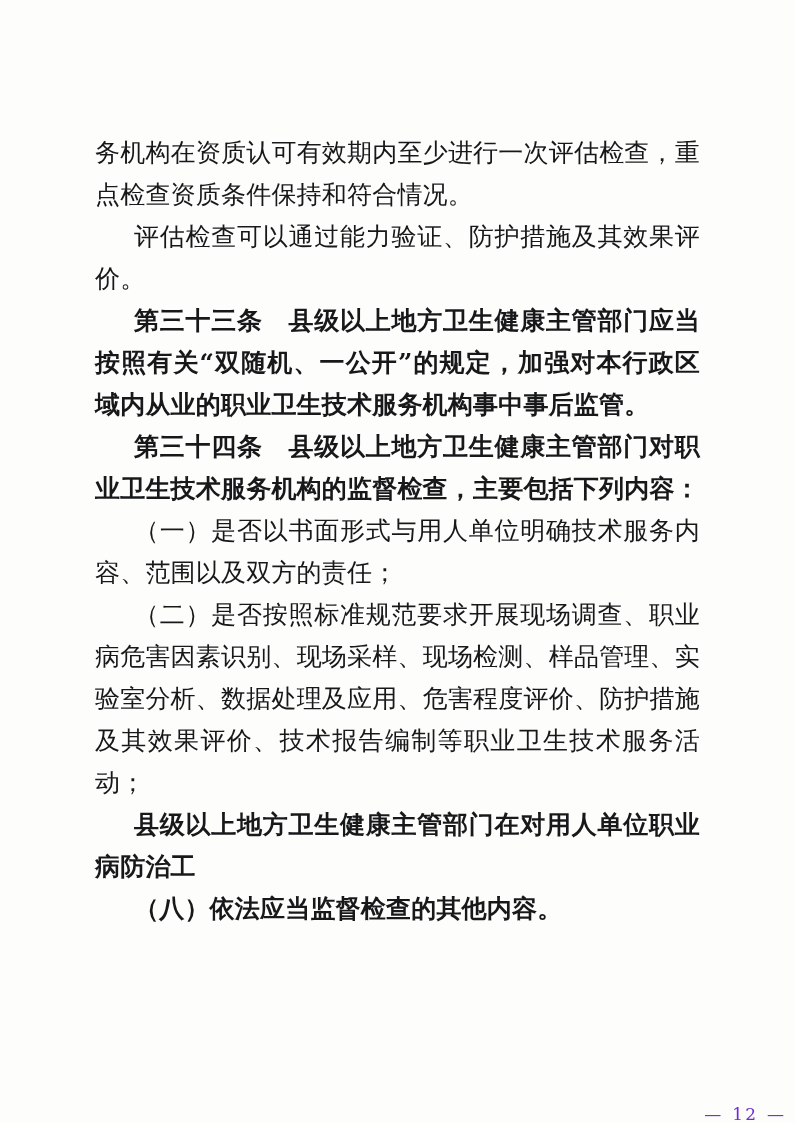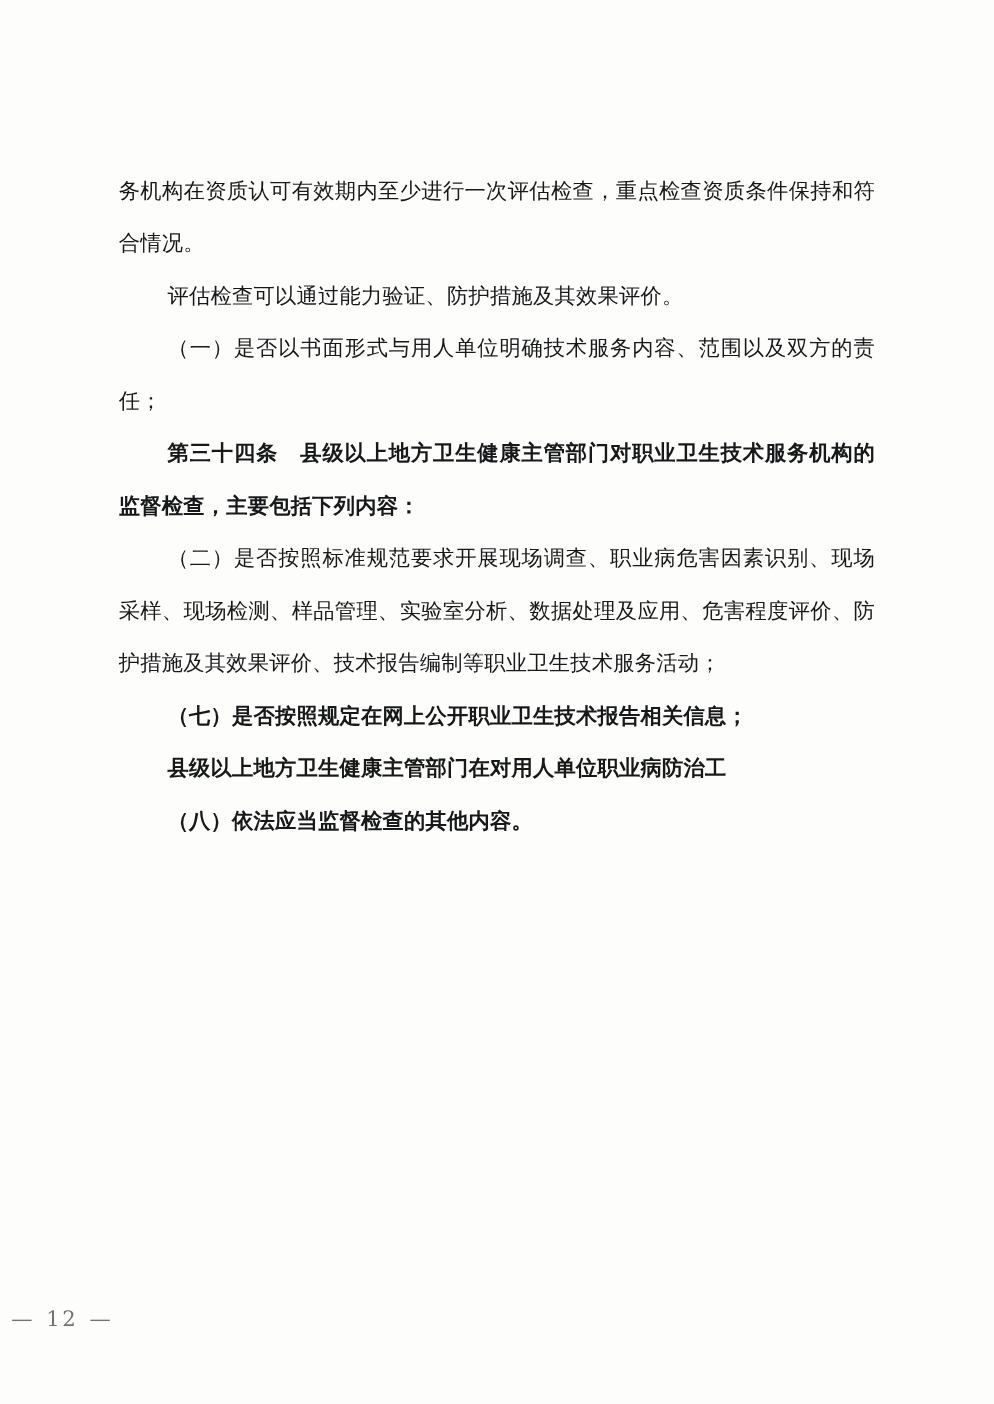--- a/index.html
+++ b/index.html
@@ -20,46 +20,46 @@
     inset: 0;
     background: #fdfdfb;
   }
   .content {
     position: absolute;
     left: 95px;
     top: 132px;
     width: 605px;
   }
   .para {
-    font-size: 17px;
+    font-size: 25px;
     line-height: 42px;
     letter-spacing: 0.2px;
     text-align: justify;
     text-justify: inter-ideograph;
     margin: 0;
     color: #17181a;
   }
   .indent {
     text-indent: 39px;
   }
   .bold-lead {
     font-weight: 700;
   }
   .heavy {
     font-weight: 700;
   }
   .footer {
     position: absolute;
     left: 0;
     right: 0;
-    top: 1046px;
-    text-align: left;
+    top: 1104px;
+    text-align: right;
     font-size: 17px;
     letter-spacing: 2px;
-    color: #737373;
+    color: #6d28d9;
   }
   .footer .dash {
     display: inline-block;
     padding: 0 9px;
     font-size: 17px;
   }
   .pagenum {
     display: inline-block;
     font-family: "DejaVu Serif", "Liberation Serif", serif;
   }
@@ -67,32 +67,32 @@
 </head>
 <body>
 
 <div class="page">
   <div class="content">
 
     <p class="para"><span>务机构在资质认可有效期内至少进行一次评估检查，重点检查资质条件保持和符合情况。</span></p>
 
     <p class="para indent"><span>评估检查可以通过能力验证、防护措施及其效果评价。</span></p>
 
+    <p class="para indent"><span class="bold-lead">第三十三条</span><span class="heavy">　县级以上地方卫生健康主管部门应当按照有关“双随机、一公开”的规定，加强对本行政区域内从业的职业卫生技术服务机构事中事后监管。</span></p>
+
+    <p class="para indent"><span class="bold-lead">第三十四条</span><span class="heavy">　县级以上地方卫生健康主管部门对职业卫生技术服务机构的监督检查，主要包括下列内容：</span></p>
 
     <p class="para indent"><span>（一）是否以书面形式与用人单位明确技术服务内容、范围以及双方的责任；</span></p>
-
-    <p class="para indent"><span class="bold-lead">第三十四条</span><span class="heavy">　县级以上地方卫生健康主管部门对职业卫生技术服务机构的监督检查，主要包括下列内容：</span></p>
 
     <p class="para indent"><span>（二）是否按照标准规范要求开展现场调查、职业病危害因素识别、现场采样、现场检测、样品管理、实验室分析、数据处理及应用、危害程度评价、防护措施及其效果评价、技术报告编制等职业卫生技术服务活动；</span></p>
 
 
 
 
 
-    <p class="para indent"><span class="heavy">（七）是否按照规定在网上公开职业卫生技术报告相关信息；</span></p>
 
     <p class="para indent"><span class="heavy">县级以上地方卫生健康主管部门在对用人单位职业病防治工</span></p>
 
     <p class="para indent"><span class="heavy">（八）依法应当监督检查的其他内容。</span></p>
 
   </div>
 
   <div class="footer">
     <span class="dash">—</span><span class="pagenum">12</span><span class="dash">—</span>
   </div>

